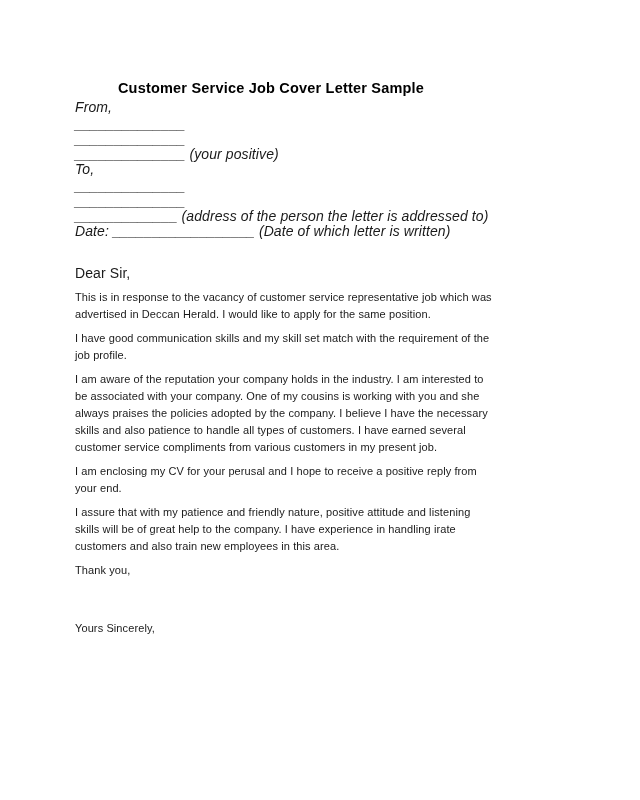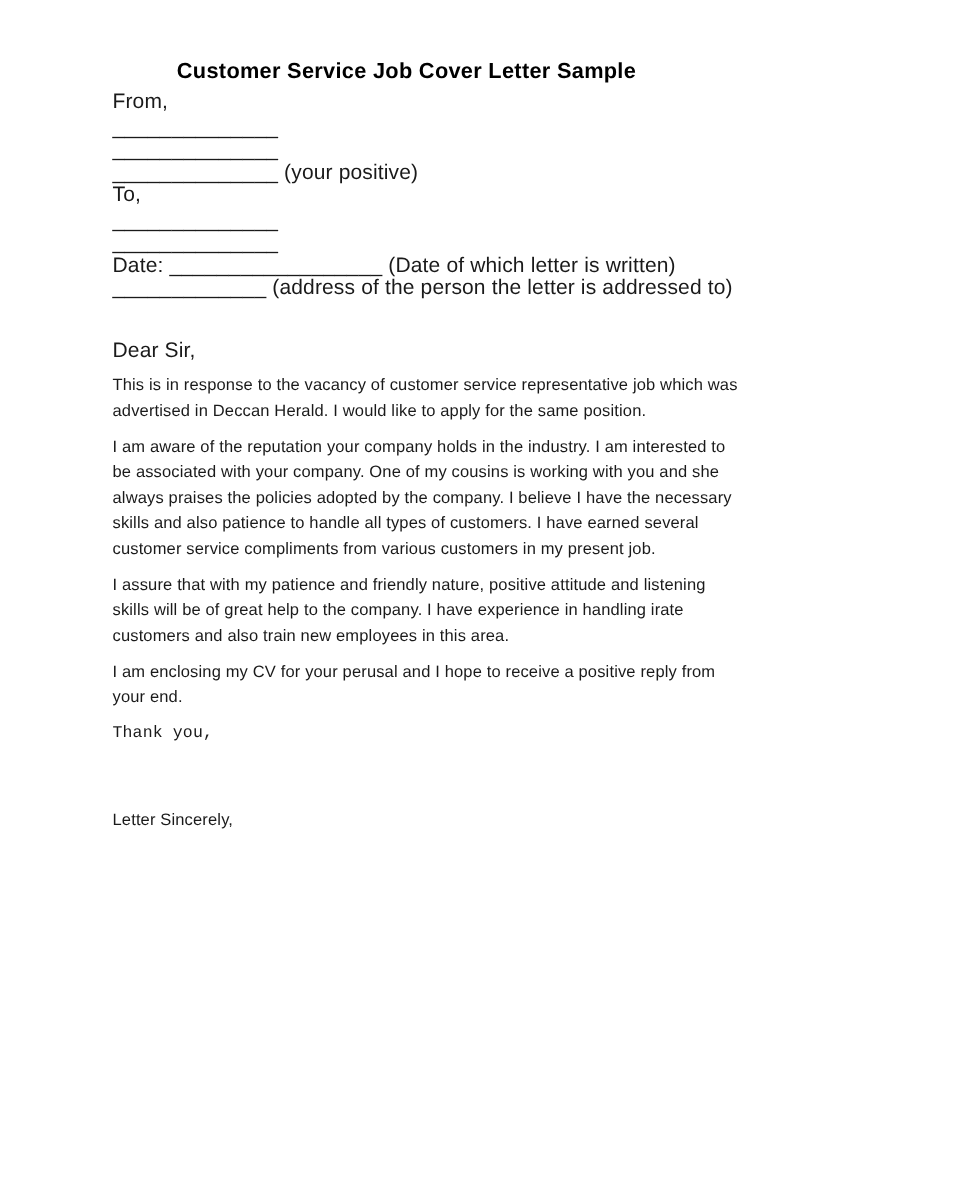--- a/index.html
+++ b/index.html
@@ -11,34 +11,35 @@
     width: 640px;
     height: 800px;
     font-family: "Liberation Sans", "DejaVu Sans", sans-serif;
     color: #1a1a1a;
     overflow: hidden;
   }
   .page {
     box-sizing: border-box;
     width: 568px;
     height: 800px;
-    padding: 40px 71px 0 75px;
+    padding: 80px 71px 0 75px;
     background: #ffffff;
   }
   .title {
     font-size: 14.5px;
     font-weight: bold;
     color: #000000;
     text-align: center;
     line-height: 17px;
     margin: 0 30px 3px 0;
     letter-spacing: 0.2px;
   }
   .addr-block {
     margin: 0;
+    font-style: italic;
   }
   .aline {
     font-size: 14px;
     line-height: 15px;
     white-space: nowrap;
     letter-spacing: 0.1px;
   }
   .aline.gap-top {
     padding-top: 2px;
   }
@@ -49,21 +50,20 @@
     letter-spacing: 0.1px;
   }
   .para {
     font-size: 11px;
     line-height: 17px;
     margin: 0 0 7px 0;
     letter-spacing: 0.1px;
   }
   .closing {
     margin-top: 1px;
-    font-family: Liberation Mono, monospace;
   }
   .signoff {
     margin-top: 41px;
   }
 </style>
 </head>
 <body>
 
 <div class="page">
 
@@ -73,27 +73,28 @@
     <div class="aline">From,</div>
     <div class="aline gap-top">______________</div>
     <div class="aline">______________</div>
     <div class="aline">______________ (your positive)</div>
   </div>
 
   <div class="addr-block">
     <div class="aline">To,</div>
     <div class="aline gap-top">______________</div>
     <div class="aline">______________</div>
+    <div class="aline">_____________ (address of the person the letter is addressed to)</div>
     <div class="aline">Date: __________________ (Date of which letter is written)</div>
-    <div class="aline">_____________ (address of the person the letter is addressed to)</div>
   </div>
 
   <p class="salutation">Dear Sir,</p>
 
   <p class="para">This is in response to the vacancy of customer service representative job which was advertised in Deccan Herald. I would like to apply for the same position.</p>
+  <p class="para">I have good communication skills and my skill set match with the requirement of the job profile.</p>
   <p class="para">I am aware of the reputation your company holds in the industry. I am interested to be associated with your company. One of my cousins is working with you and she always praises the policies adopted by the company. I believe I have the necessary skills and also patience to handle all types of customers. I have earned several customer service compliments from various customers in my present job.</p>
+  <p class="para">I am enclosing my CV for your perusal and I hope to receive a positive reply from your end.</p>
   <p class="para">I assure that with my patience and friendly nature, positive attitude and listening skills will be of great help to the company. I have experience in handling irate customers and also train new employees in this area.</p>
-  <p class="para">I am enclosing my CV for your perusal and I hope to receive a positive reply from your end.</p>
 
   <p class="para closing">Thank you,</p>
-  <p class="para signoff">Letter Sincerely,</p>
+  <p class="para signoff">Yours Sincerely,</p>
 
 </div>
 
 </body></html>

